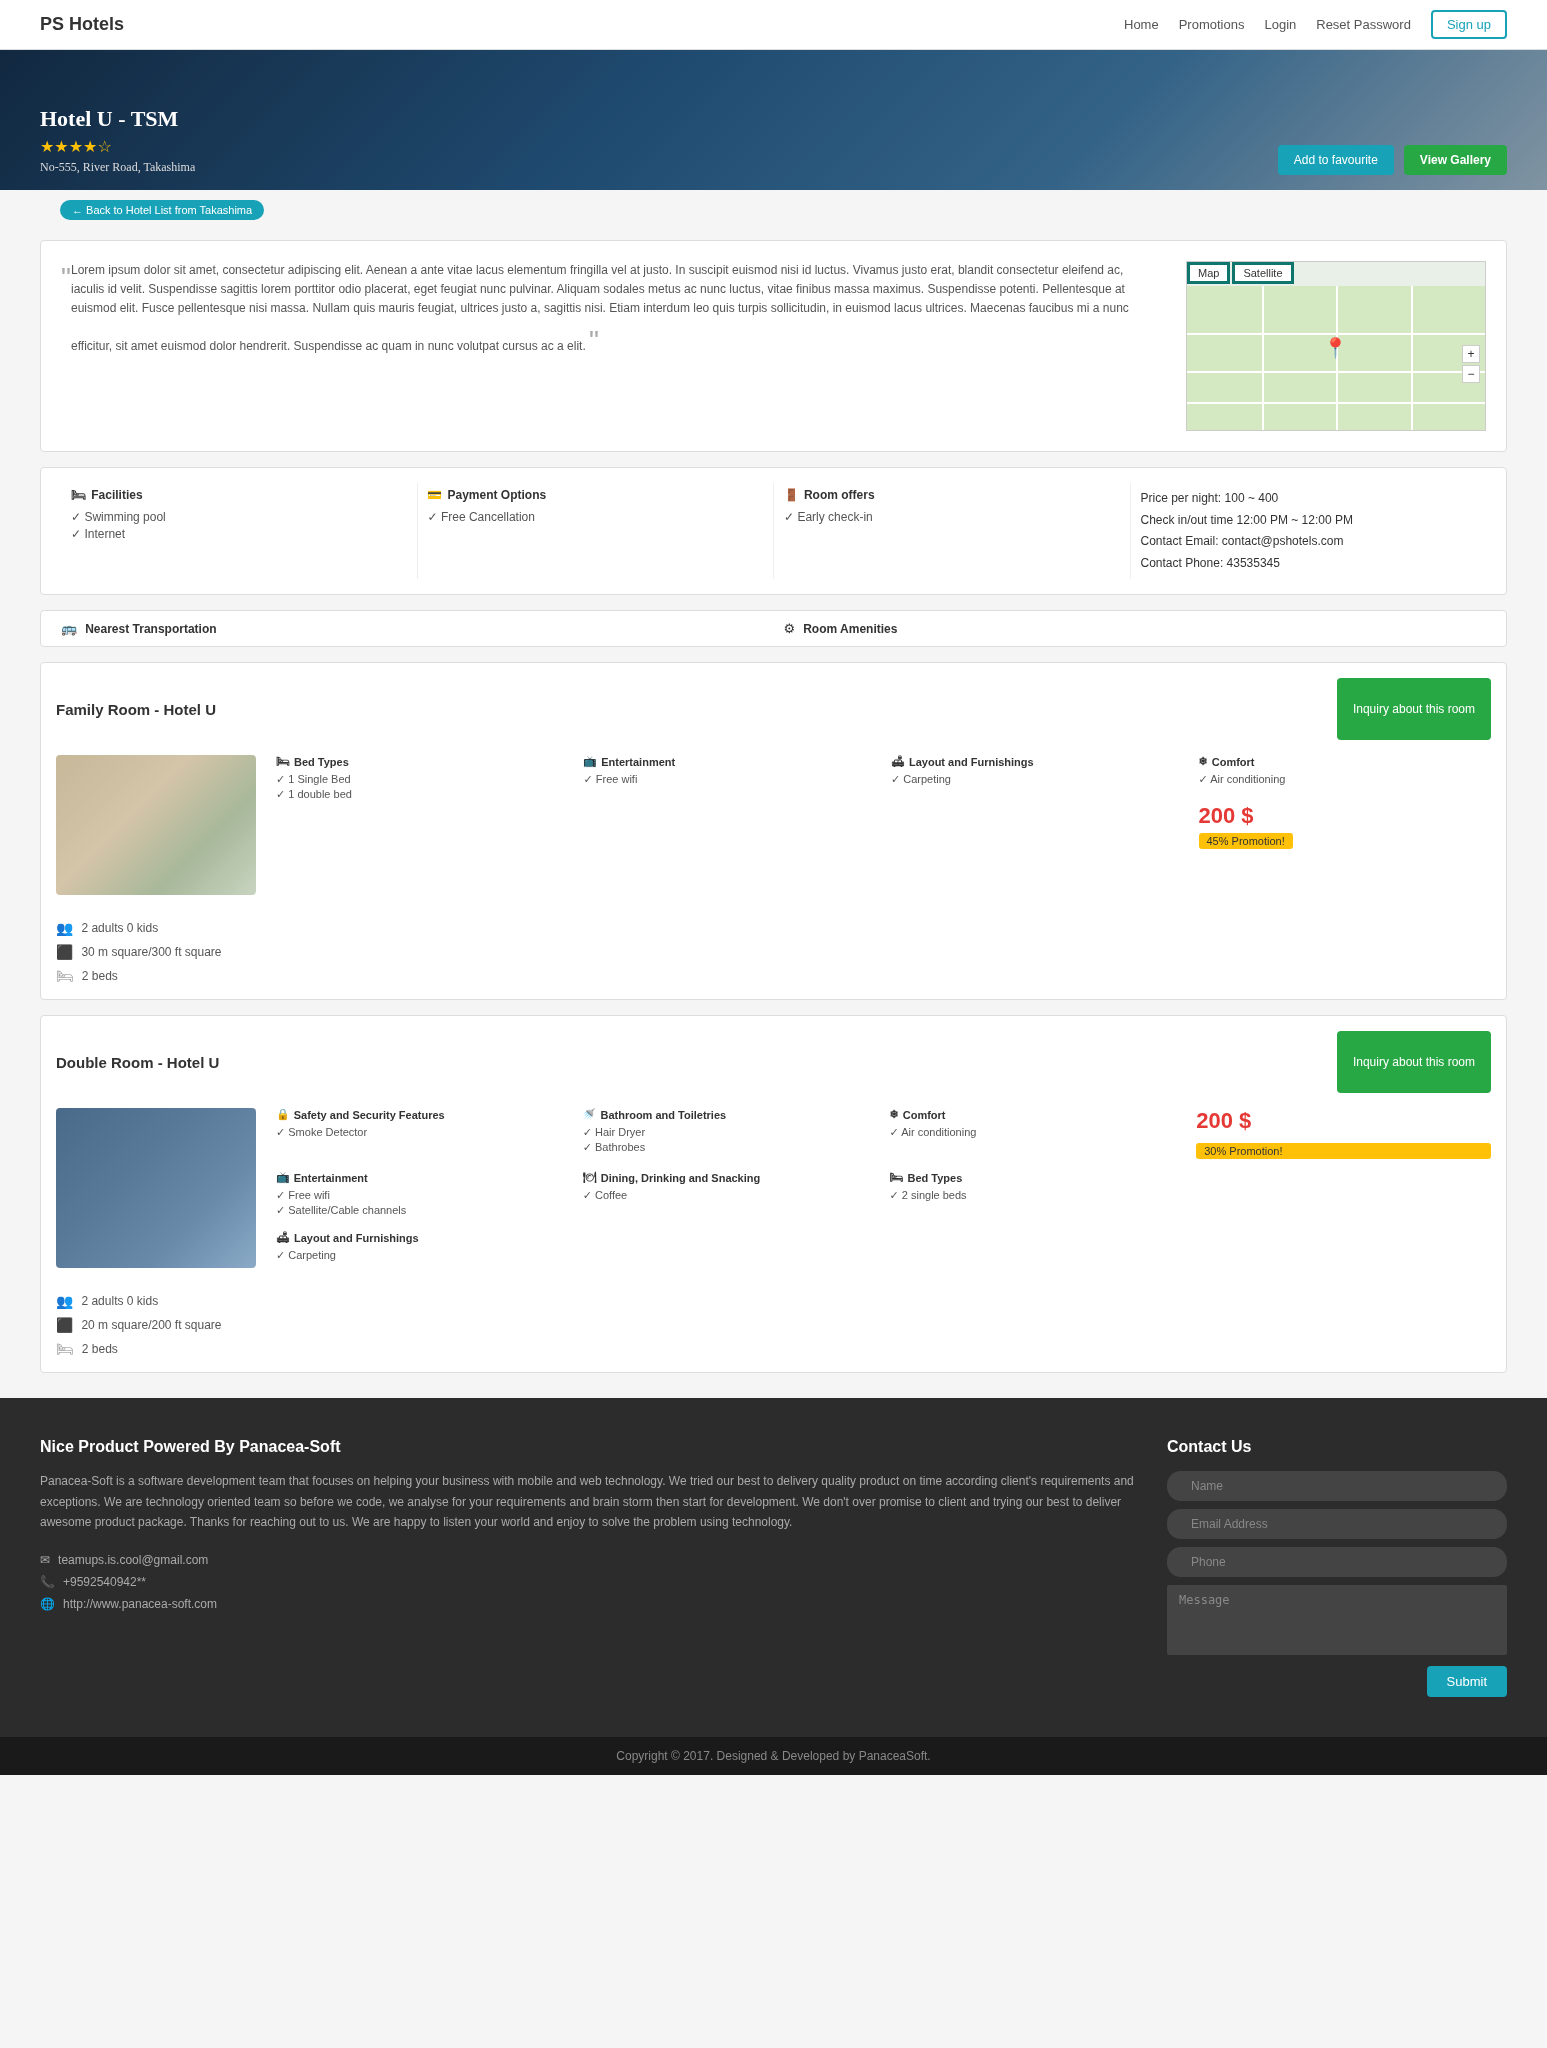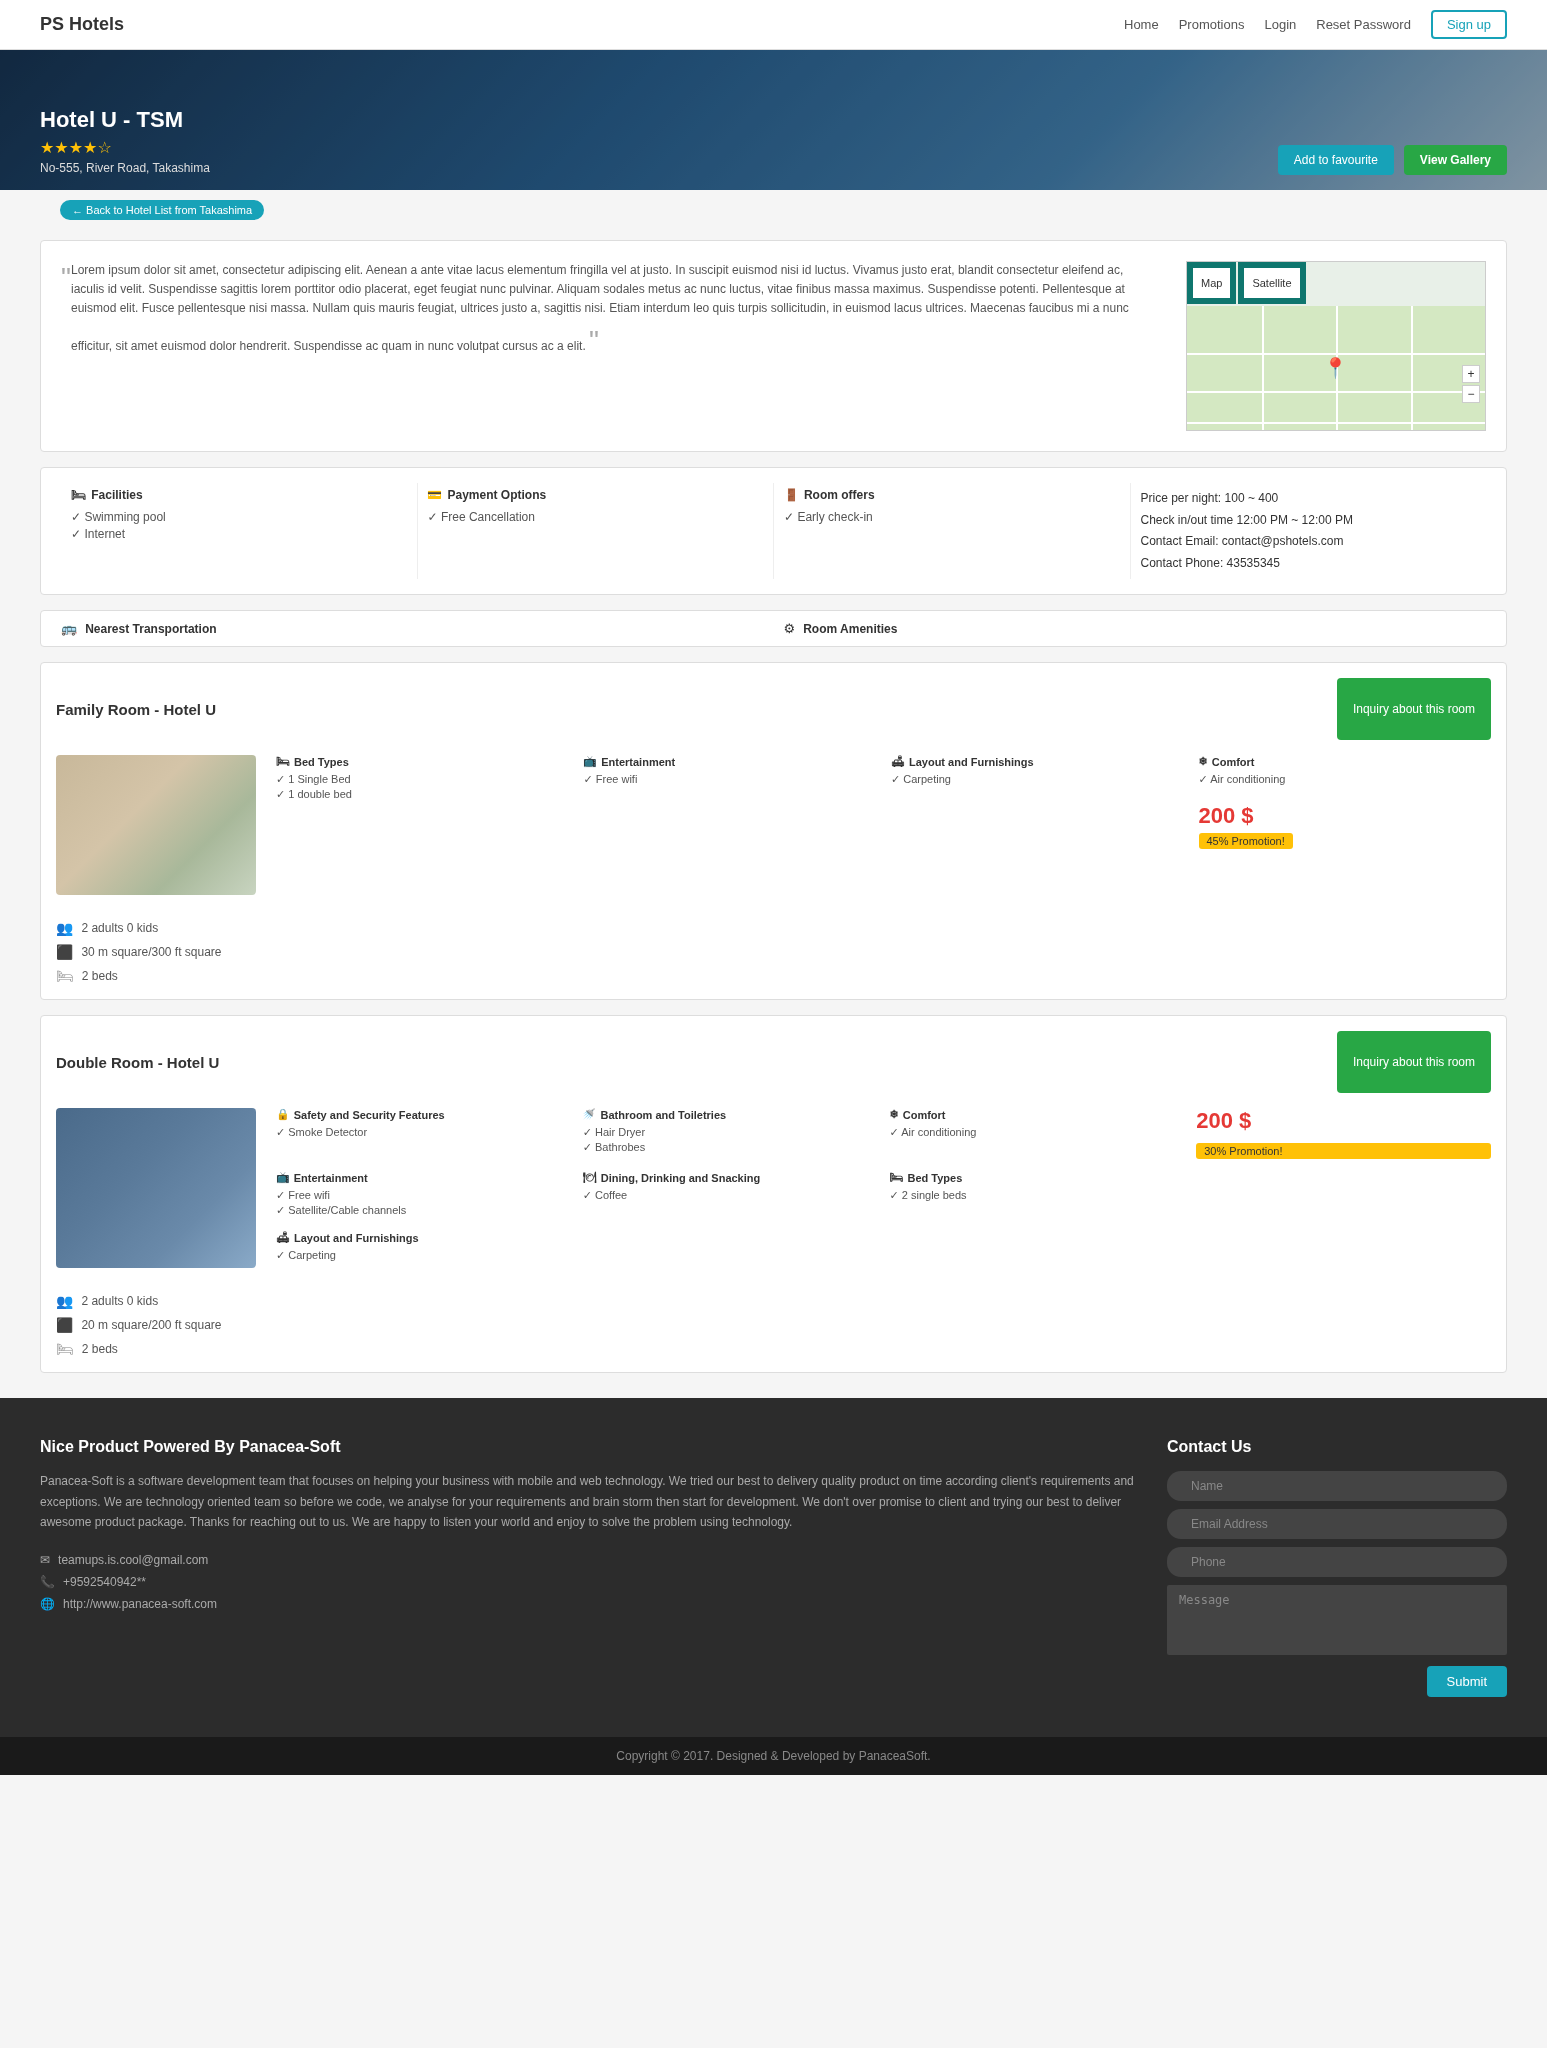--- a/index.html
+++ b/index.html
@@ -8,21 +8,21 @@
     
     .header { background: #fff; border-bottom: 1px solid #ddd; padding: 10px 40px; display: flex; align-items: center; justify-content: space-between; }
     .header-logo { font-size: 18px; font-weight: bold; color: #333; }
     .header-nav { display: flex; align-items: center; gap: 20px; }
     .header-nav a { color: #555; text-decoration: none; font-size: 13px; }
     .btn-signup { border: 2px solid #17a2b8; color: #17a2b8; background: #fff; padding: 5px 14px; border-radius: 4px; cursor: pointer; font-size: 13px; }
 
     
     .hero { position: relative; height: 140px; background: linear-gradient(135deg, #1a3a5c 0%, #2d6a9f 40%, #4a8ec2 70%, #b8d4e8 100%); display: flex; align-items: flex-end; padding: 15px 40px; }
     .hero-overlay { position: absolute; inset: 0; background: rgba(0,0,0,0.3); }
-    .hero-content { position: relative; z-index: 1; flex: 1; }
+    .hero-content { position: relative; z-index: 1; flex: 1; font-family: Liberation Serif, serif; }
     .hero-title { color: #fff; font-size: 22px; font-weight: bold; margin-bottom: 5px; }
     .hero-stars { color: #ffc107; font-size: 16px; margin-bottom: 4px; }
     .hero-address { color: #ddd; font-size: 12px; }
     .hero-buttons { position: relative; z-index: 1; display: flex; gap: 10px; }
     .btn-favourite { background: #17a2b8; color: #fff; border: none; padding: 8px 16px; border-radius: 4px; cursor: pointer; font-size: 12px; }
     .btn-gallery { background: #28a745; color: #fff; border: none; padding: 8px 16px; border-radius: 4px; cursor: pointer; font-size: 12px; font-weight: bold; }
 
     
     .back-link-container { background: #f5f5f5; padding: 10px 60px; }
     .back-link { background: #17a2b8; color: #fff; padding: 4px 12px; border-radius: 12px; font-size: 11px; text-decoration: none; display: inline-block; }
@@ -32,21 +32,21 @@
 
     
     .info-section { background: #fff; border: 1px solid #ddd; border-radius: 4px; padding: 20px; margin-bottom: 15px; display: flex; gap: 20px; }
     .info-description { flex: 1; }
     .quote-text { font-size: 12px; line-height: 1.6; color: #555; position: relative; padding: 0 10px; }
     .quote-mark-open { font-size: 28px; color: #aaa; position: absolute; left: 0; top: -5px; }
     .quote-mark-close { font-size: 28px; color: #aaa; }
     .info-map { width: 300px; flex-shrink: 0; }
     .map-placeholder { width: 100%; height: 170px; background: #e8f0e8; border: 1px solid #ccc; position: relative; overflow: hidden; }
     .map-tabs { display: flex; gap: 2px; margin-bottom: 2px; }
-    .map-tab { background: #fff; border: 6px solid #0f766e; padding: 9px 8px; font-size: 11px; cursor: pointer; }
+    .map-tab { background: #fff; border: 3px solid #0f766e; padding: 2px 8px; font-size: 11px; cursor: pointer; }
     .map-grid { width: 100%; height: 155px; background: #d4e8c2; position: relative; }
     .map-road-h { position: absolute; background: #fff; height: 2px; width: 100%; }
     .map-road-v { position: absolute; background: #fff; width: 2px; height: 100%; }
     .map-pin { position: absolute; font-size: 20px; color: #e53935; left: 50%; top: 40%; transform: translate(-50%, -50%); }
     .map-controls { position: absolute; right: 5px; top: 50%; transform: translateY(-50%); display: flex; flex-direction: column; gap: 2px; }
     .map-ctrl { background: #fff; border: 1px solid #ccc; width: 18px; height: 18px; display: flex; align-items: center; justify-content: center; font-size: 12px; cursor: pointer; }
 
     
     .facilities-section { background: #fff; border: 1px solid #ddd; border-radius: 4px; padding: 15px 20px; margin-bottom: 15px; display: flex; gap: 0; }
     .fac-col { flex: 1; padding: 5px 10px; border-right: 1px solid #eee; }

